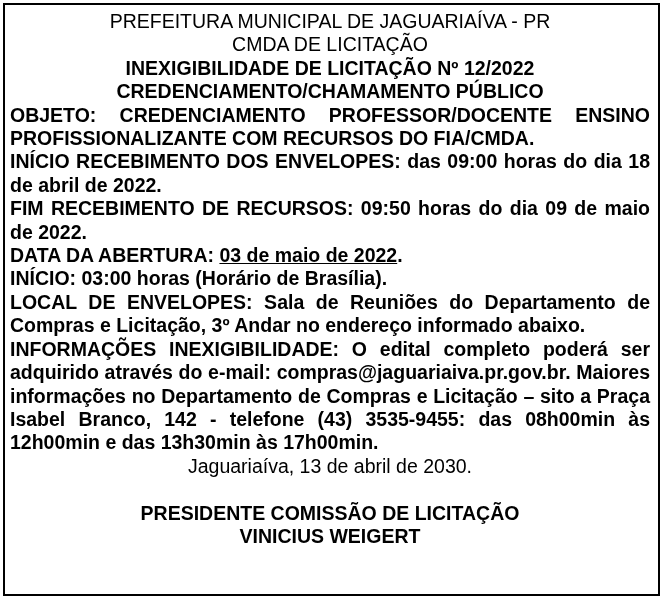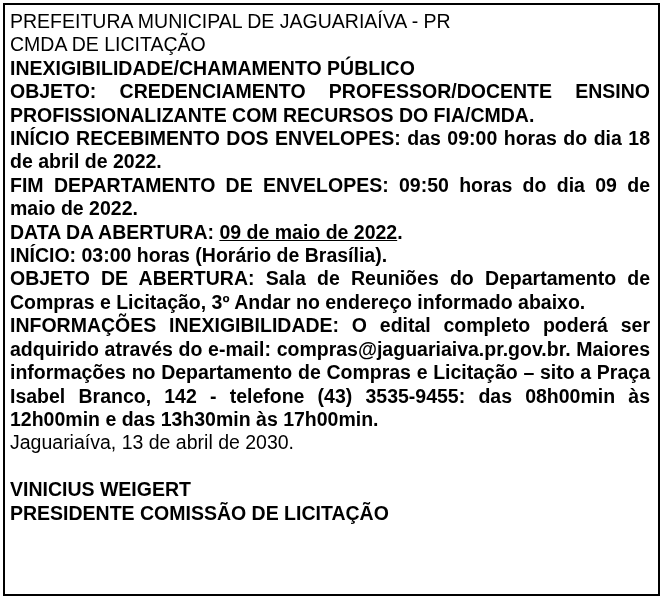--- a/index.html
+++ b/index.html
@@ -18,49 +18,50 @@
     top: 3px;
     width: 657px;
     height: 593px;
     border: 2px solid #000000;
     padding: 5px 8px 0 5px;
     font-size: 19.5px;
     line-height: 23.4px;
     overflow: hidden;
   }
   .line { margin: 0; }
-  .c { }
+  .c { text-align: center; }
   .b { font-weight: bold; }
   .u { text-decoration: underline; }
   .j { text-align: justify; margin: 0; font-weight: bold; }
   .spacer { height: 23.4px; }
 </style>
 </head>
 <body>
 
 <div class="sheet">
 
   <div class="line c">PREFEITURA MUNICIPAL DE JAGUARIAÍVA - PR</div>
   <div class="line c">CMDA DE LICITAÇÃO</div>
-  <div class="line c b">INEXIGIBILIDADE/CHAMAMENTO PÚBLICO</div>
+  <div class="line c b">INEXIGIBILIDADE DE LICITAÇÃO Nº 12/2022</div>
+  <div class="line c b">CREDENCIAMENTO/CHAMAMENTO PÚBLICO</div>
 
   <p class="j"><b>OBJETO:</b><span> CREDENCIAMENTO PROFESSOR/DOCENTE ENSINO PROFISSIONALIZANTE COM RECURSOS DO FIA/CMDA.</span></p>
 
   <p class="j"><b>INÍCIO RECEBIMENTO DOS ENVELOPES</b><span>: das 09:00 horas do dia 18 de abril de 2022.</span></p>
 
-  <p class="j"><b>FIM DEPARTAMENTO DE ENVELOPES</b><span>: 09:50 horas do dia 09 de maio de 2022.</span></p>
+  <p class="j"><b>FIM RECEBIMENTO DE RECURSOS</b><span>: 09:50 horas do dia 09 de maio de 2022.</span></p>
 
-  <p class="j"><b>DATA DA ABERTURA: </b><b class="u">09 de maio de 2022</b><span>.</span></p>
+  <p class="j"><b>DATA DA ABERTURA: </b><b class="u">03 de maio de 2022</b><span>.</span></p>
 
   <p class="j"><b>INÍCIO:</b><span> 03:00 horas (Horário de Brasília).</span></p>
 
-  <p class="j"><b>OBJETO DE ABERTURA:</b><span> Sala de Reuniões do Departamento de Compras e Licitação, 3º Andar no endereço informado abaixo.</span></p>
+  <p class="j"><b>LOCAL DE ENVELOPES:</b><span> Sala de Reuniões do Departamento de Compras e Licitação, 3º Andar no endereço informado abaixo.</span></p>
 
   <p class="j"><b>INFORMAÇÕES INEXIGIBILIDADE:</b><span> O edital completo poderá ser adquirido através do e-mail: compras@jaguariaiva.pr.gov.br. Maiores informações no Departamento de Compras e Licitação – sito a Praça Isabel Branco, 142 - telefone (43) 3535-9455: das 08h00min às 12h00min e das 13h30min às 17h00min.</span></p>
 
   <div class="line c">Jaguariaíva, 13 de abril de 2030.</div>
 
   <div class="spacer"></div>
 
+  <div class="line c b">PRESIDENTE COMISSÃO DE LICITAÇÃO</div>
   <div class="line c b">VINICIUS WEIGERT</div>
-  <div class="line c b">PRESIDENTE COMISSÃO DE LICITAÇÃO</div>
 
 </div>
 
 </body></html>

